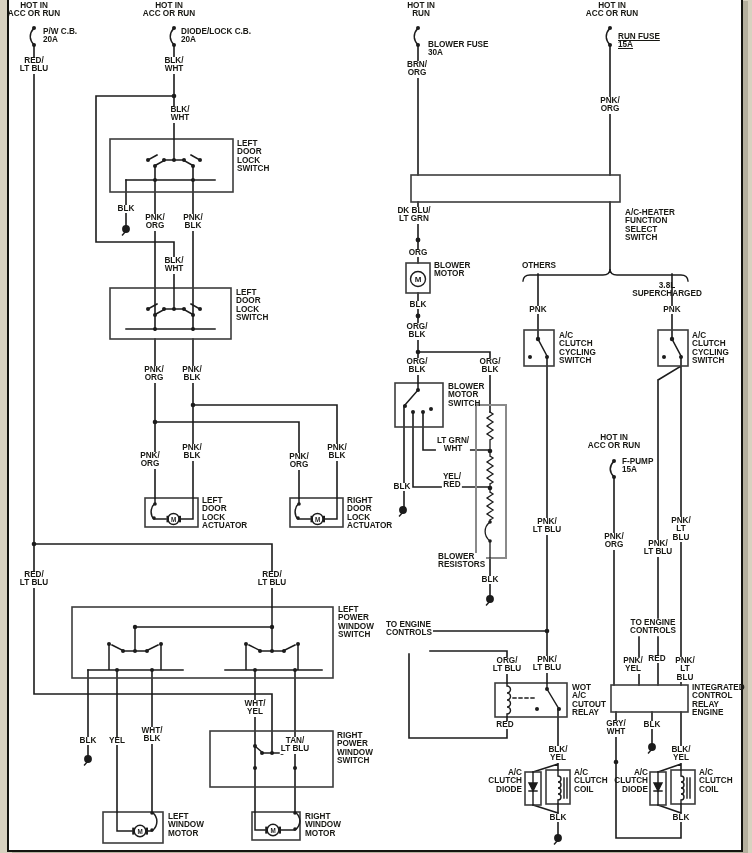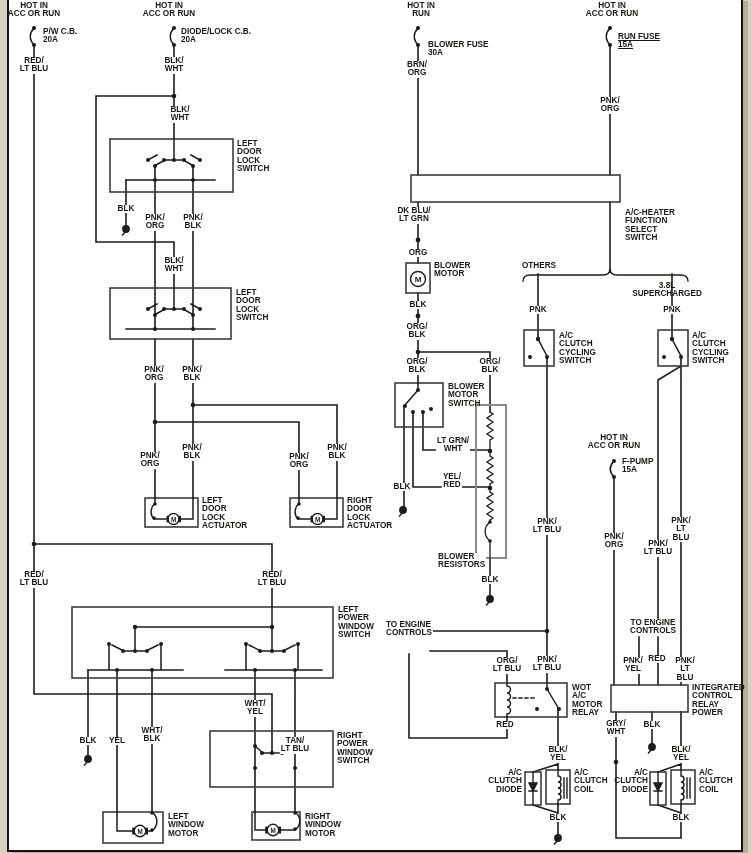--- a/index.html
+++ b/index.html
@@ -449,26 +449,26 @@
 LT BLU</div>
       <div class="lbl c bg" style="left: 547px; top: 656px;">PNK/
 LT BLU</div>
       <div class="lbl c bg" style="left: 633px; top: 657px;">PNK/
 YEL</div>
       <div class="lbl c bg" style="left: 657px; top: 655px;">RED</div>
       <div class="lbl c bg" style="left: 685px; top: 657px;">PNK/
 LT BLU</div>
       <div class="lbl l" style="left: 572px; top: 684px;">WOT
 A/C
-MOTOR
+CUTOUT
 RELAY</div>
       <div class="lbl l" style="left: 692px; top: 684px;">INTEGRATED
 CONTROL
 RELAY
-POWER</div>
+ENGINE</div>
       <div class="lbl c bg" style="left: 505px; top: 721px;">RED</div>
       <div class="lbl c bg" style="left: 616px; top: 720px;">GRY/
 WHT</div>
       <div class="lbl c bg" style="left: 652px; top: 721px;">BLK</div>
       <div class="lbl c bg" style="left: 558px; top: 746px;">BLK/
 YEL</div>
       <div class="lbl c bg" style="left: 681px; top: 746px;">BLK/
 YEL</div>
       <div class="lbl r" style="left: 522px; top: 769px;">A/C
 CLUTCH

